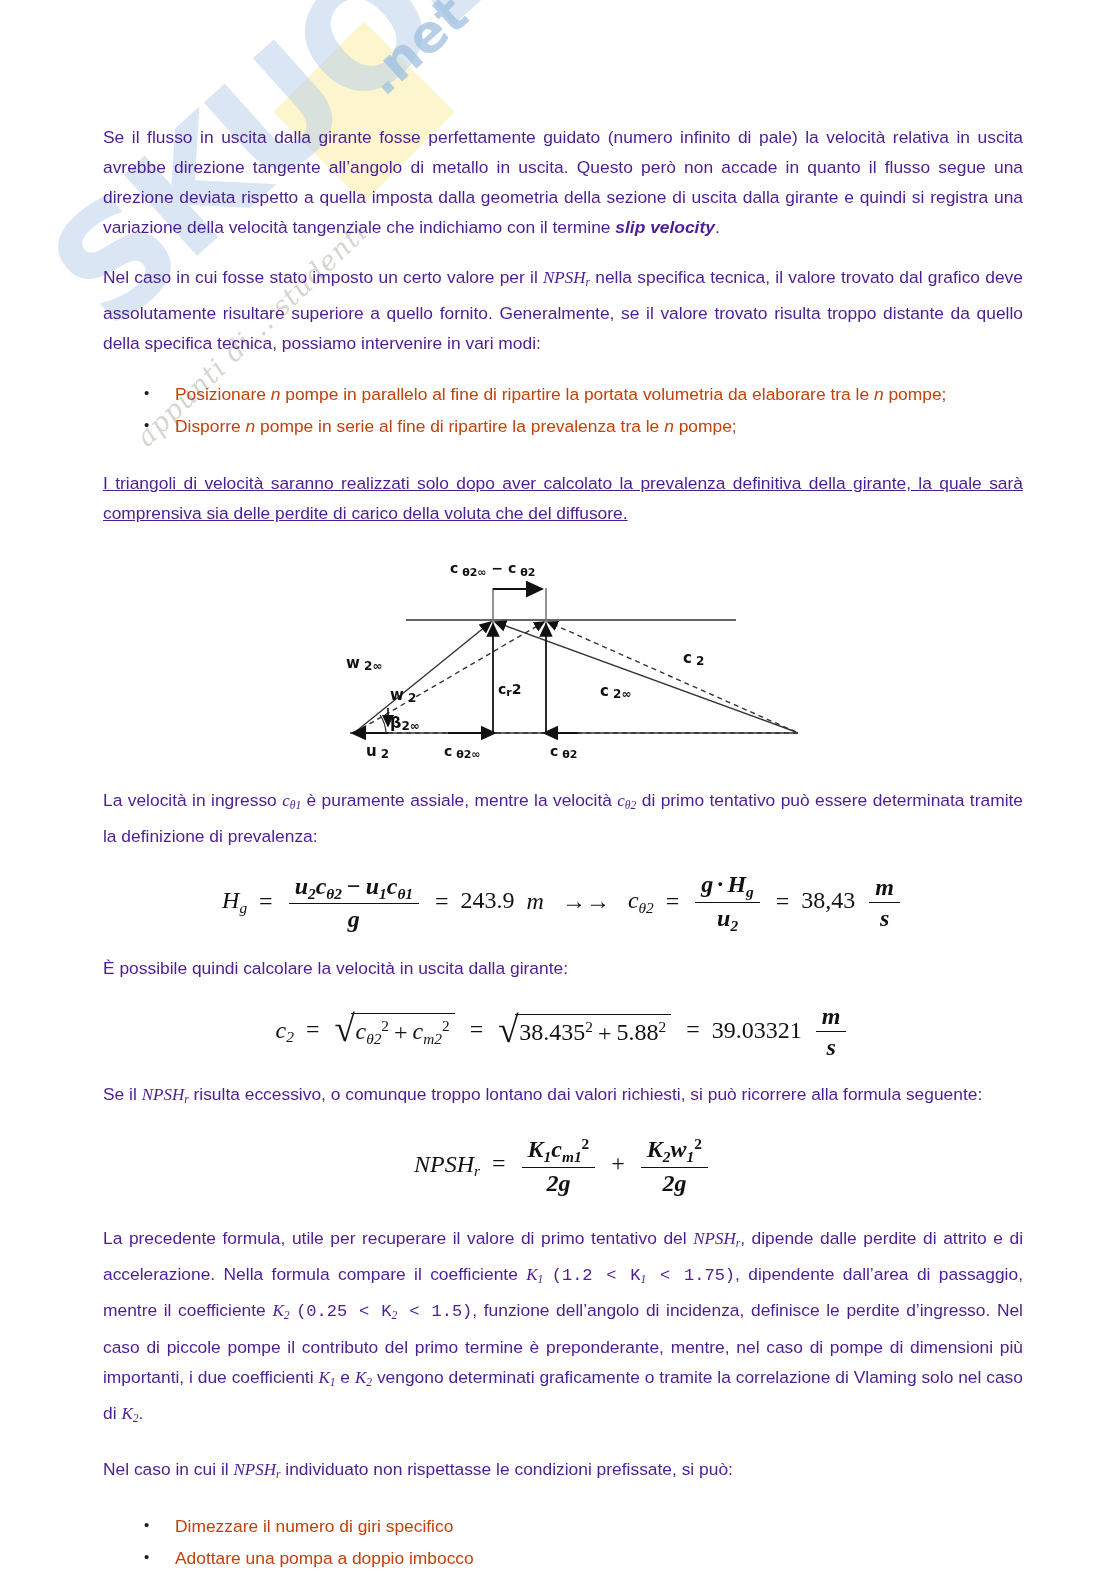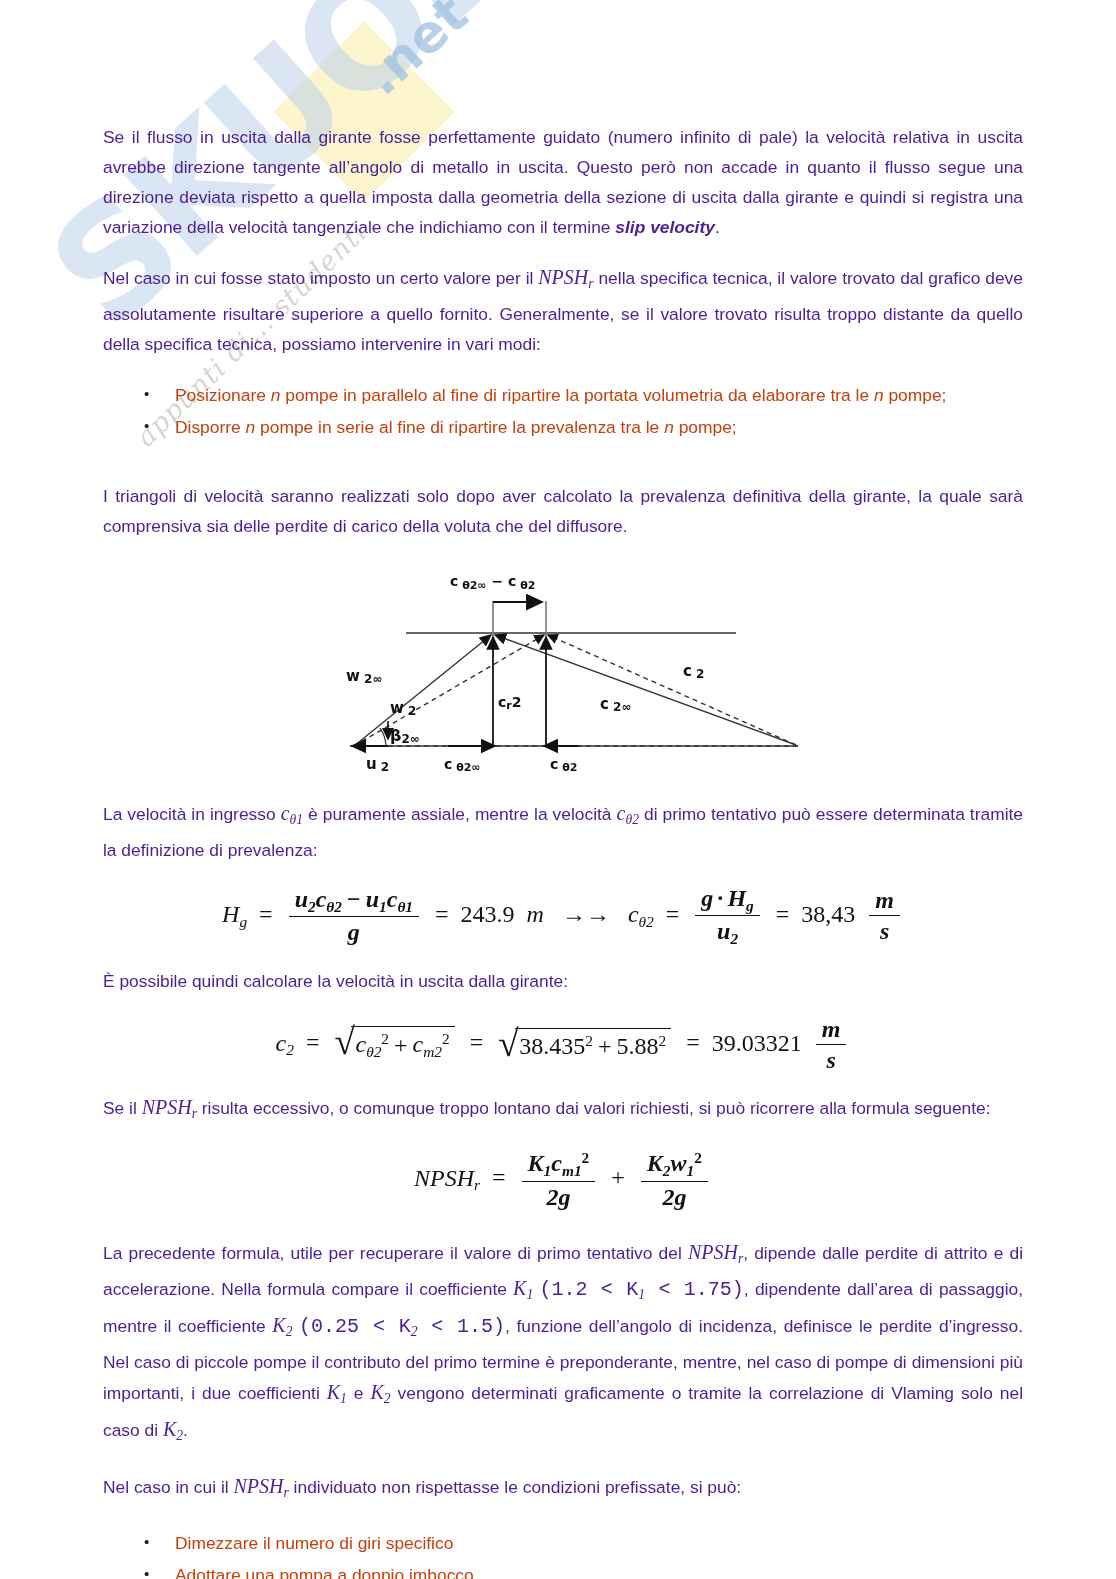--- a/index.html
+++ b/index.html
@@ -111,21 +111,21 @@
     color: #1c1c1c;
   }
 
   .it { font-style: italic; }
   .bi { font-style: italic; font-weight: bold; }
 
   
   .m {
     font-family: "Liberation Serif", serif;
     font-style: italic;
-    font-size: 20px;
+    font-size: 17px;
   }
   .m .up { font-style: normal; font-family: Liberation Mono, monospace; }
   .m sub {
     font-size: 0.68em;
     vertical-align: -0.28em;
     font-style: italic;
   }
 
   
   .eq {
@@ -193,21 +193,21 @@
 
     <p class="para"><span>Se il flusso in uscita dalla girante fosse perfettamente guidato (numero infinito di pale) la velocità relativa in uscita avrebbe direzione tangente all’angolo di metallo in uscita. Questo però non accade in quanto il flusso segue una direzione deviata rispetto a quella imposta dalla geometria della sezione di uscita dalla girante e quindi si registra una variazione della velocità tangenziale che indichiamo con il termine </span><span class="bi">slip velocity</span><span>.</span></p>
 
     <p class="para"><span>Nel caso in cui fosse stato imposto un certo valore per il </span><span class="m"><span>NPSH</span><sub>r</sub></span><span> nella specifica tecnica, il valore trovato dal grafico deve assolutamente risultare superiore a quello fornito. Generalmente, se il valore trovato risulta troppo distante da quello della specifica tecnica, possiamo intervenire in vari modi:</span></p>
 
     <ul class="bullets">
       <li><span>Posizionare </span><span class="it">n</span><span> pompe in parallelo al fine di ripartire la portata volumetria da elaborare tra le </span><span class="it">n</span><span> pompe;</span></li>
       <li><span>Disporre </span><span class="it">n</span><span> pompe in serie al fine di ripartire la prevalenza tra le </span><span class="it">n</span><span> pompe;</span></li>
     </ul>
 
-    <p class="para" style="margin-top:38px;">I triangoli di velocità saranno realizzati solo dopo aver calcolato la prevalenza definitiva della girante, la quale sarà comprensiva sia delle perdite di carico della voluta che del diffusore.</p>
+    <p class="para" style="margin-top:26px;text-decoration:underline;">I triangoli di velocità saranno realizzati solo dopo aver calcolato la prevalenza definitiva della girante, la quale sarà comprensiva sia delle perdite di carico della voluta che del diffusore.</p>
 
     <div id="diagram-wrap">
       <svg id="diagram" width="470" height="225" viewBox="0 0 470 225">
         <defs>
           <marker id="ah" markerWidth="9" markerHeight="9" refX="8" refY="4.2" orient="auto">
             <path d="M0,0 L9,4.2 L0,8.4 Z" fill="#111111"></path>
           </marker>
           <marker id="ahs" markerWidth="8" markerHeight="8" refX="7" refY="3.8" orient="auto">
             <path d="M0,0 L8,3.8 L0,7.6 Z" fill="#111111"></path>
           </marker>

